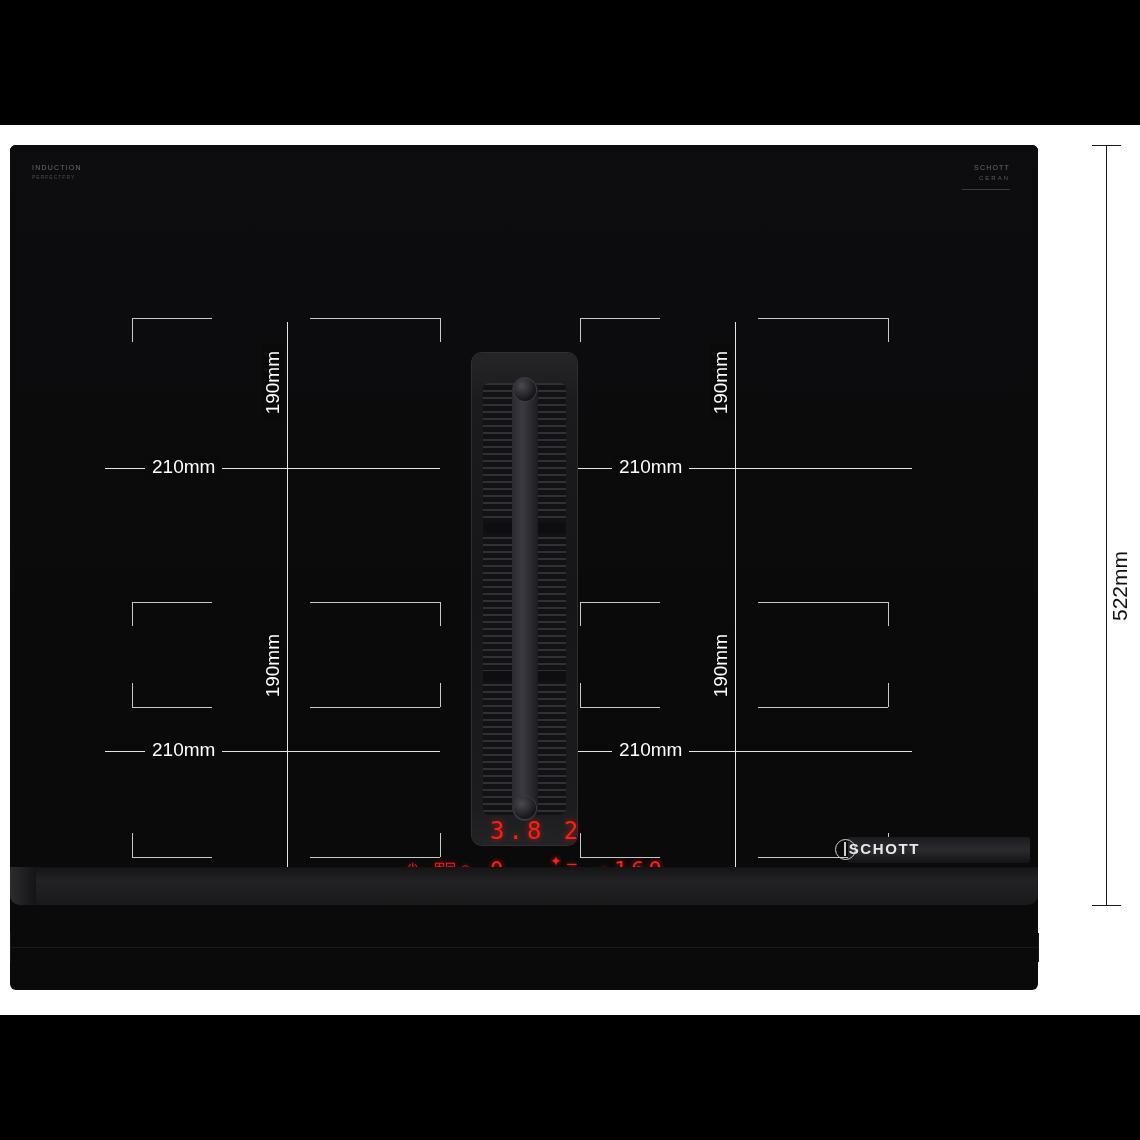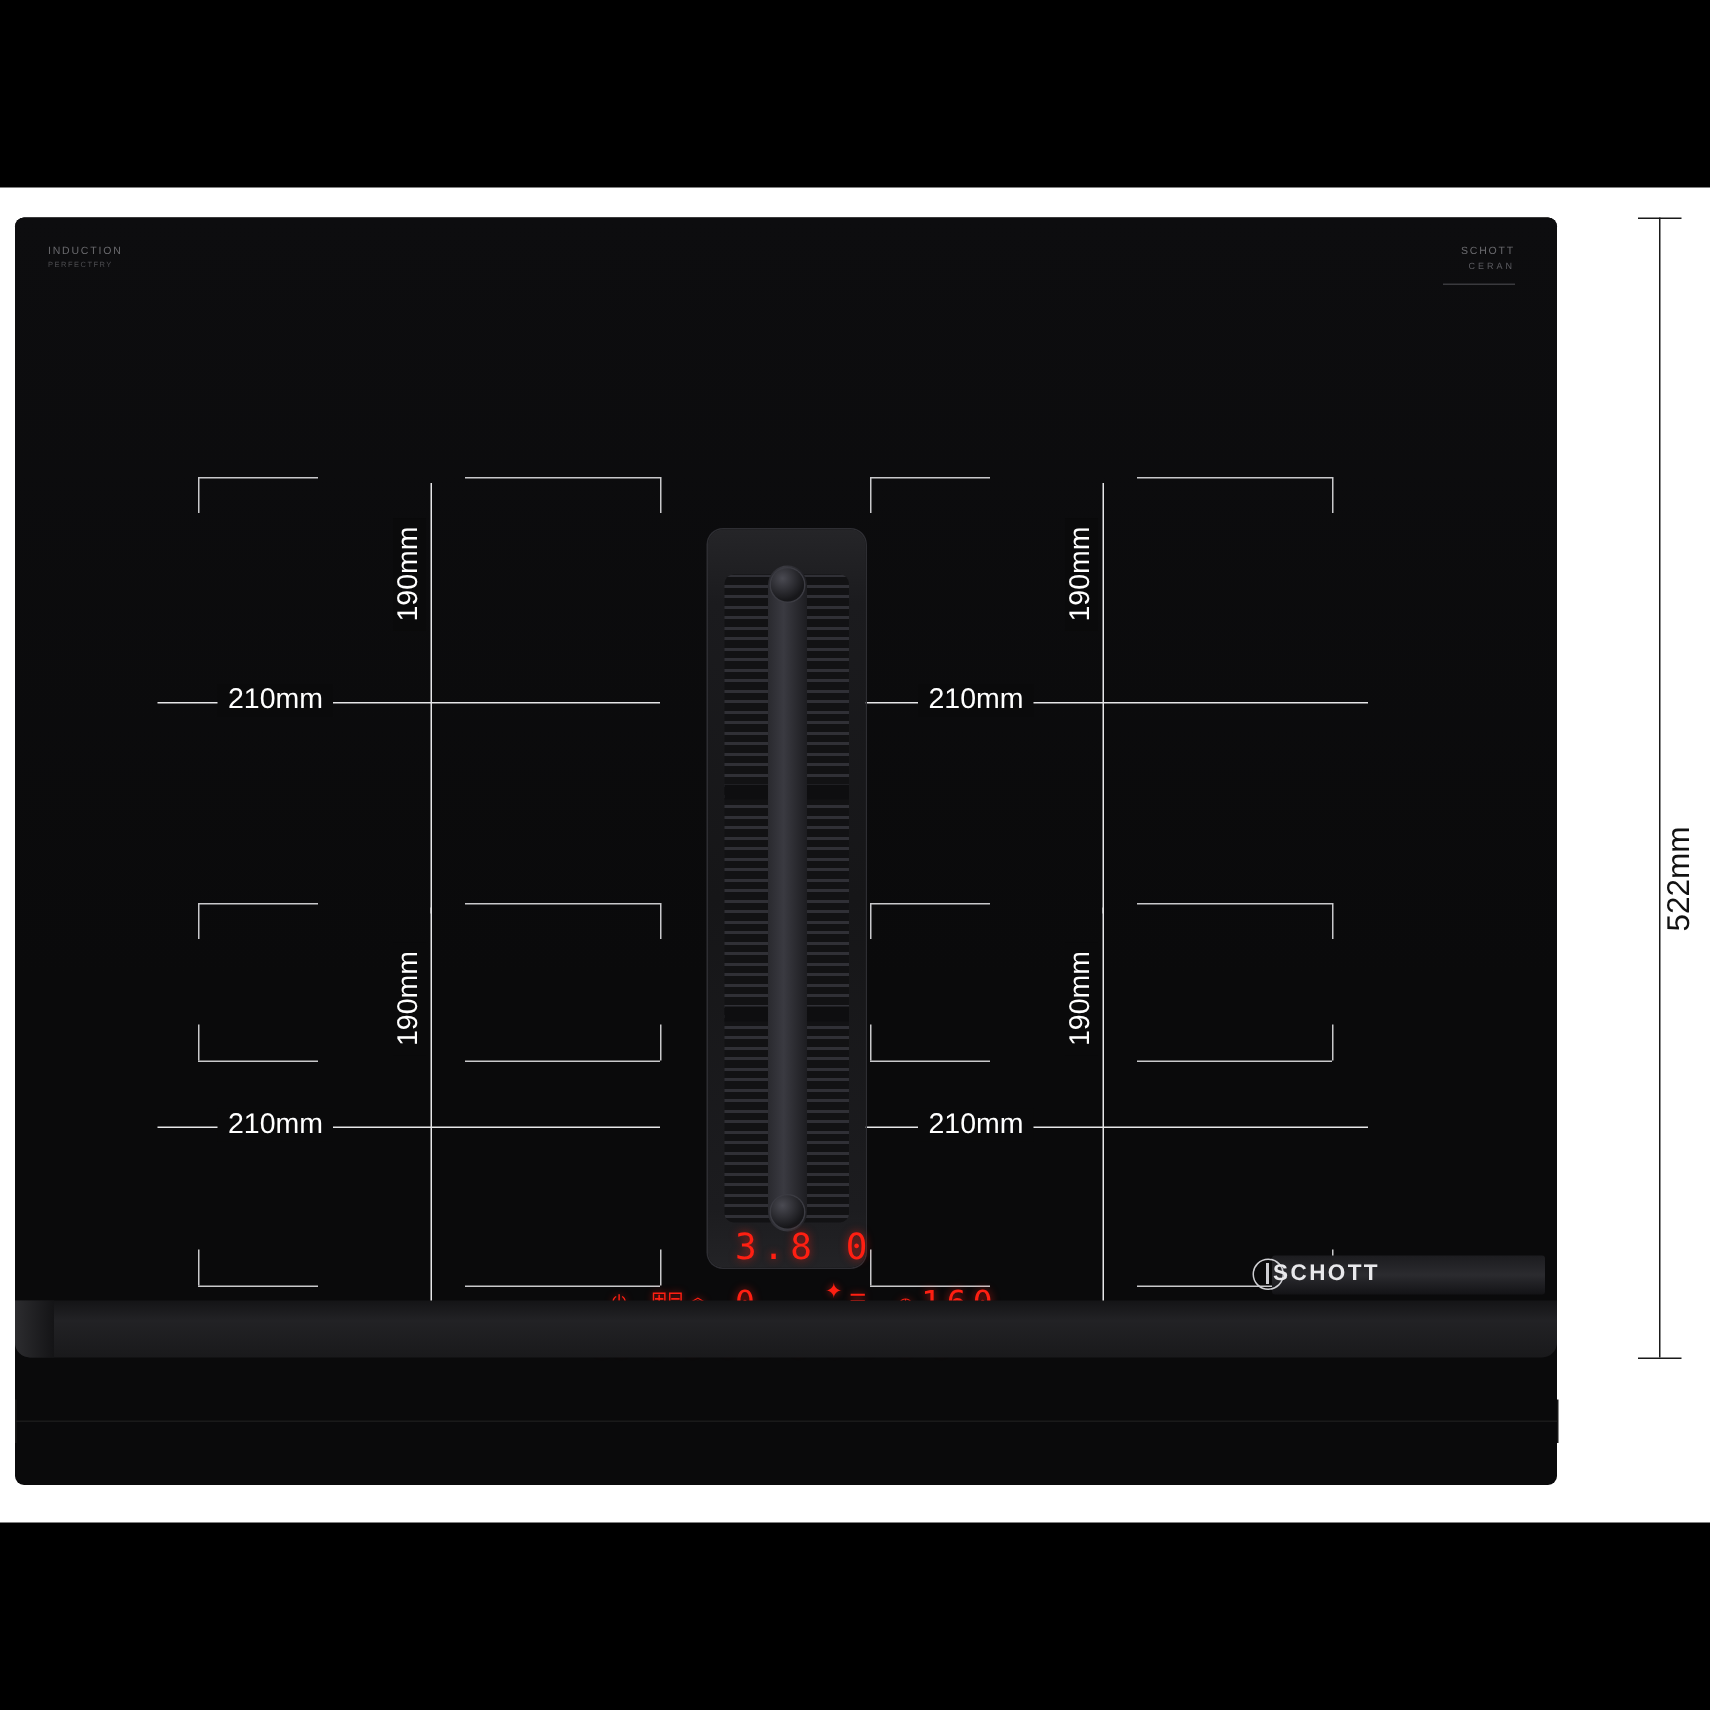--- a/index.html
+++ b/index.html
@@ -383,21 +383,21 @@
       <div id="extractor">
         <div id="extractor-inner"></div>
         <div id="ext-gap-1" class="ext-gap"></div>
         <div id="ext-gap-2" class="ext-gap"></div>
         <div id="extractor-spine"></div>
         <div id="ext-knob-top" class="ext-knob"></div>
         <div id="ext-knob-bottom" class="ext-knob"></div>
       </div>
 
       <div id="control-panel">
-        <div class="display-row" id="display-main">3.8 0</div>
+        <div class="display-row" id="display-main">3.8 2</div>
         <div class="display-row" id="display-sub-left">0</div>
         <div class="display-row" id="display-sub-right">160</div>
 
         <div class="panel-icon" id="icon-power">⏻</div>
         <div class="panel-icon" id="icon-set1">⊞⊟</div>
         <div class="panel-icon" id="icon-set2">⏣</div>
         <div class="panel-icon" id="icon-fan">✦</div>
         <div class="panel-icon" id="icon-hood">☰</div>
         <div class="panel-icon" id="icon-clock">◷</div>
 

